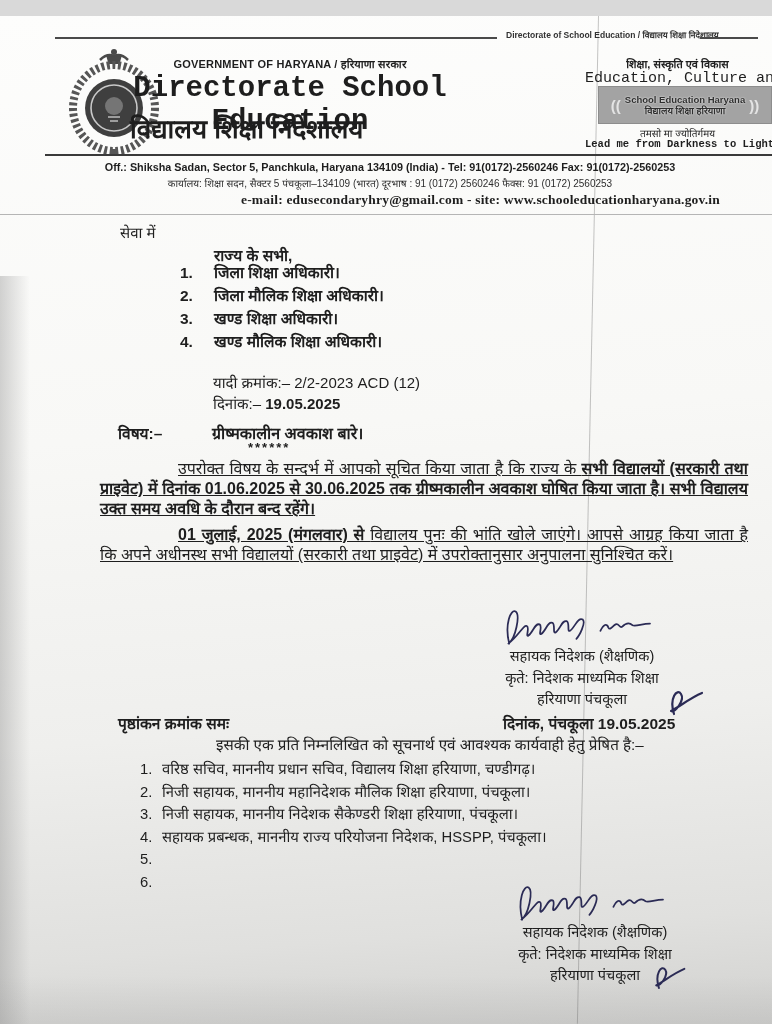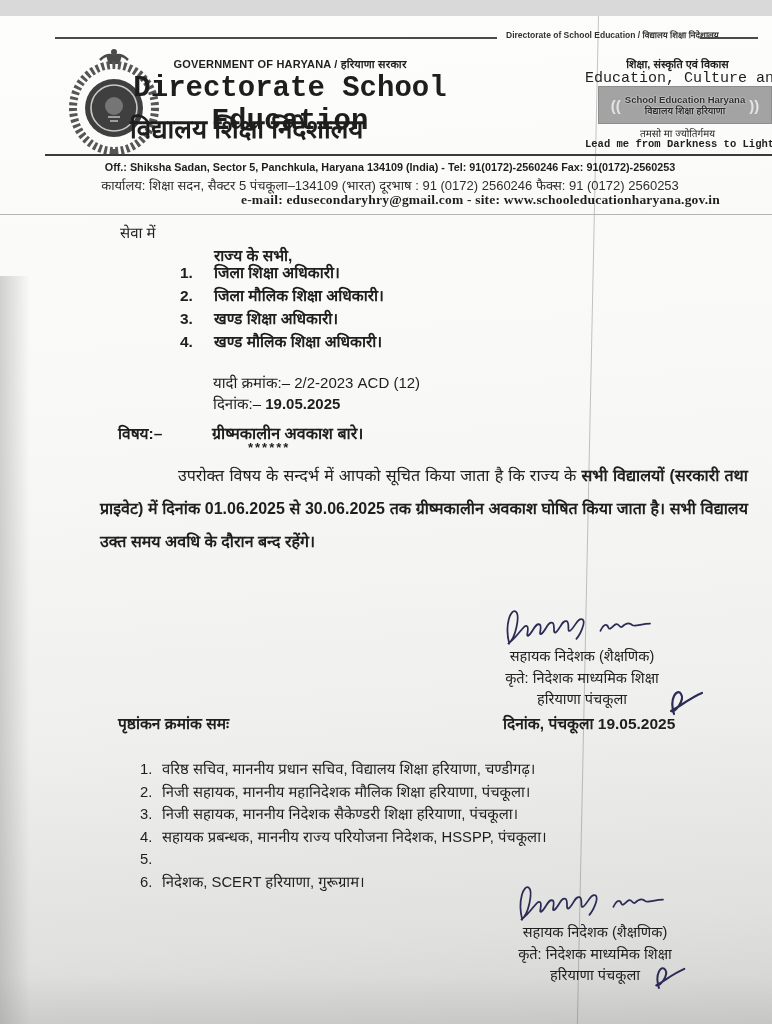--- a/index.html
+++ b/index.html
@@ -21,29 +21,29 @@
   .topright-text{position:absolute;top:13px;left:506px;font-size:8.5px;font-weight:bold;color:#333;white-space:nowrap;}
   .govline{position:absolute;top:40px;left:150px;width:280px;text-align:center;font-size:11px;font-weight:bold;letter-spacing:.2px;}
   .title-en{position:absolute;top:56px;left:120px;width:340px;text-align:center;font-size:29px;font-weight:bold;}
   .title-hi{position:absolute;top:94px;left:130px;width:320px;text-align:left;font-size:26px;font-weight:bold;}
   .rp{left:585px;width:185px;text-align:center;white-space:nowrap;}
   .badge{position:absolute;left:598px;top:70px;width:172px;height:36px;background:#a3a3a3;border:1px solid #8d8d8d;
          display:flex;align-items:center;justify-content:center;gap:4px;}
   .badge .bk{color:#e4e4e4;font-weight:bold;font-size:15px;line-height:1;}
   .badge .bt{color:#2f2f2f;font-size:9.5px;line-height:11px;text-align:center;text-shadow:0 0 2px #fff;font-weight:bold;}
   .addr1{position:absolute;top:145px;left:60px;width:660px;text-align:center;font-size:10.8px;font-weight:bold;}
-  .addr2{position:absolute;top:160px;left:60px;width:660px;text-align:center;font-size:13px;color:#2e2e2e;}
+  .addr2{position:absolute;top:160px;left:60px;width:660px;text-align:center;font-size:10px;color:#2e2e2e;}
   .email{position:absolute;top:176px;left:60px;width:660px;text-align:right;font-size:13.5px;font-weight:bold;
          font-family:"Liberation Serif","DejaVu Serif",serif;letter-spacing:.2px;}
   .row{display:flex;}
   .num{width:34px;flex:none;}
   .list1{position:absolute;left:180px;top:245px;font-size:15.5px;font-weight:bold;line-height:23px;}
   .list2{position:absolute;left:140px;top:742px;font-size:14.8px;line-height:22.6px;}
   .list2 .num{width:22px;}
-  .bodytext{position:absolute;left:100px;top:443px;width:648px;font-size:16px;line-height:33px;text-align:justify;}
+  .bodytext{position:absolute;left:100px;top:443px;width:648px;font-size:16px;line-height:20px;text-align:justify;text-decoration:underline;}
   .bodytext p{margin:0 0 6px 0;text-indent:78px;}
   .sig{position:absolute;width:260px;text-align:center;font-size:14.5px;line-height:21.5px;}
   .sigsvg{display:block;margin:0 auto -4px auto;}
   svg.ink path{stroke:#2b2b55;stroke-width:2.2;fill:none;stroke-linecap:round;stroke-linejoin:round;}
 </style>
 </head>
 <body>
 
 <div id="page">
 
@@ -120,40 +120,42 @@
   <div class="abs" style="left:213px;top:377px;font-size:15px;">
     <span>दिनांक:–</span>
     <span class="b">19.05.2025</span>
   </div>
   <div class="abs b" style="left:118px;top:406px;font-size:15.5px;">विषय:–</div>
   <div class="abs b" style="left:212px;top:406px;font-size:16px;">ग्रीष्मकालीन अवकाश बारे।</div>
   <div class="abs b" style="left:248px;top:424px;font-size:13px;letter-spacing:2px;">******</div>
 
   <div class="bodytext">
     <p><span>उपरोक्त विषय के सन्दर्भ में आपको सूचित किया जाता है कि राज्य के </span><span class="b">सभी विद्यालयों (सरकारी तथा प्राइवेट) में दिनांक 01.06.2025 से 30.06.2025 तक ग्रीष्मकालीन अवकाश घोषित किया जाता है। सभी विद्यालय उक्त समय अवधि के दौरान बन्द रहेंगे।</span></p>
+    <p><span class="b">01 जुलाई, 2025 (मंगलवार) से </span><span>विद्यालय पुनः की भांति खोले जाएंगे। आपसे आग्रह किया जाता है कि अपने अधीनस्थ सभी विद्यालयों (सरकारी तथा प्राइवेट) में उपरोक्तानुसार अनुपालना सुनिश्चित करें।</span></p>
   </div>
 
   <div class="sig" style="left:452px;top:586px;">
     <svg class="sigsvg ink" width="200" height="48" viewBox="0 0 210 60">
       <path d="M14 52 C 8 28 16 8 22 12 C 28 16 22 46 13 52 C 26 42 32 28 36 30 C 40 32 34 44 38 42 C 44 38 46 26 52 28 C 56 30 50 42 54 40 C 60 36 62 24 68 26 C 72 28 68 40 72 38 C 78 34 80 22 86 24 C 90 26 86 38 90 36 C 96 32 100 18 106 22 C 110 26 102 42 98 46"></path>
       <path d="M128 36 C 132 28 136 26 138 32 C 140 36 143 30 147 28 C 151 26 152 33 155 31 C 159 27 164 25 168 29 C 172 31 180 27 190 27"></path>
     </svg>
     <div>सहायक निदेशक (शैक्षणिक)</div>
     <div>कृते: निदेशक माध्यमिक शिक्षा</div>
     <div>हरियाणा पंचकूला</div>
   </div>
 
   <div class="abs b" style="left:118px;top:696px;font-size:15.5px;">पृष्ठांकन क्रमांक समः</div>
   <div class="abs b" style="left:503px;top:696px;font-size:15.5px;">दिनांक, पंचकूला 19.05.2025</div>
   <div class="abs" style="left:662px;top:670px;">
     <svg class="ink" width="44" height="34" viewBox="0 0 44 34">
       <path d="M12 28 C 7 12 15 2 19 8 C 23 14 13 27 9 25 C 17 21 28 12 40 7"></path>
     </svg>
   </div>
 
+  <div class="abs" style="left:100px;top:718px;width:648px;font-size:15.2px;text-indent:116px;">इसकी एक प्रति निम्नलिखित को सूचनार्थ एवं आवश्यक कार्यवाही हेतु प्रेषित है:–</div>
   <div class="list2">
     <div class="row">
         <span class="num">1.</span>
         <span>वरिष्ठ सचिव, माननीय प्रधान सचिव, विद्यालय शिक्षा हरियाणा, चण्डीगढ़।</span>
       </div>
     <div class="row">
         <span class="num">2.</span>
         <span>निजी सहायक, माननीय महानिदेशक मौलिक शिक्षा हरियाणा, पंचकूला।</span>
       </div>
     <div class="row">
@@ -162,21 +164,20 @@
       </div>
     <div class="row">
         <span class="num">4.</span>
         <span>सहायक प्रबन्धक, माननीय राज्य परियोजना निदेशक, HSSPP, पंचकूला।</span>
       </div>
     <div class="row">
         <span class="num">5.</span>
       </div>
     <div class="row">
         <span class="num">6.</span>
-        <span>निदेशक, SCERT हरियाणा, गुरूग्राम।</span>
       </div>
   </div>
 
   <div class="sig" style="left:465px;top:862px;">
     <svg class="sigsvg ink" width="200" height="48" viewBox="0 0 210 60">
       <path d="M14 52 C 8 28 16 8 22 12 C 28 16 22 46 13 52 C 26 42 32 28 36 30 C 40 32 34 44 38 42 C 44 38 46 26 52 28 C 56 30 50 42 54 40 C 60 36 62 24 68 26 C 72 28 68 40 72 38 C 78 34 80 22 86 24 C 90 26 86 38 90 36 C 96 32 100 18 106 22 C 110 26 102 42 98 46"></path>
       <path d="M128 36 C 132 28 136 26 138 32 C 140 36 143 30 147 28 C 151 26 152 33 155 31 C 159 27 164 25 168 29 C 172 31 180 27 190 27"></path>
     </svg>
     <div>सहायक निदेशक (शैक्षणिक)</div>
     <div>कृते: निदेशक माध्यमिक शिक्षा</div>

